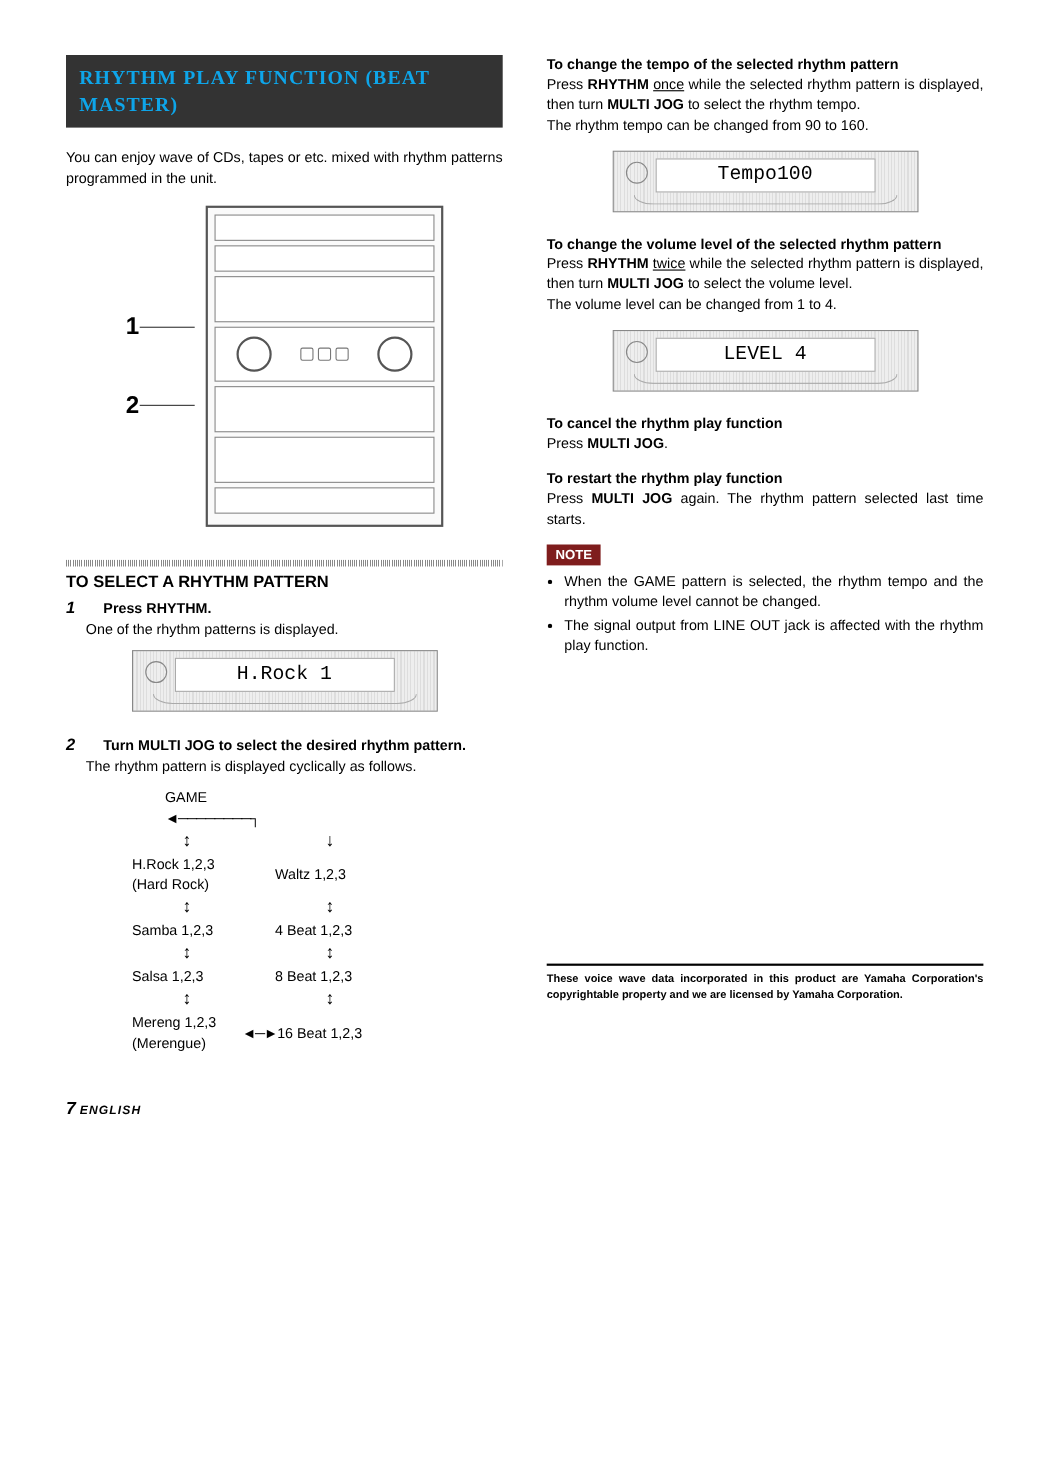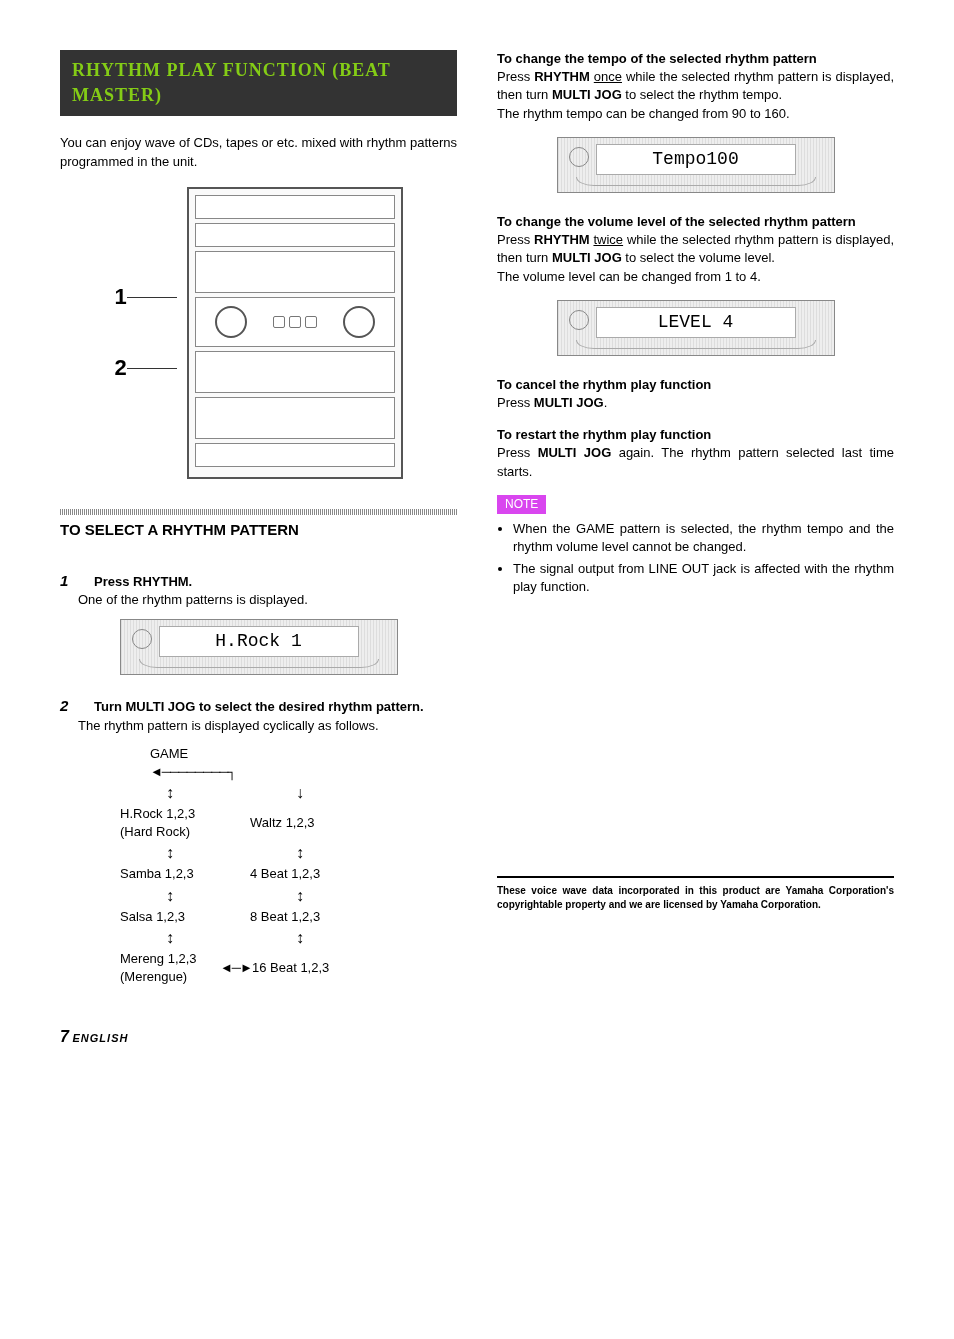--- a/index.html
+++ b/index.html
@@ -14,21 +14,21 @@
 }
 .cols {
   display: flex;
   gap: 40px;
 }
 .col {
   flex: 1;
 }
 .title-banner {
   background: #333;
-  color: #84cc16;
+  color: #0ea5e9;
   padding: 8px 12px;
   font-size: 18px;
   font-weight: bold;
   letter-spacing: 1px;
   margin-bottom: 18px;
   font-family: "Times New Roman", serif;
 }
 .intro {
   text-align: justify;
   margin-bottom: 16px;
@@ -82,21 +82,21 @@
 }
 .label-item { display:flex; align-items:center;}
 .striped-divider {
   height: 6px;
   background: repeating-linear-gradient(90deg,#888 0,#888 1px,#fff 1px,#fff 2px);
   margin-bottom: 4px;
 }
 .section-head {
   font-weight: bold;
   font-size: 15px;
-  margin-bottom: 30px;
+  margin-bottom: 2px;
 }
 .step-num {
   font-style: italic;
   font-weight: bold;
   font-size: 15px;
 }
 .step-title { font-weight: bold; padding-left: 22px; }
 .step-body { margin-left: 18px; text-align: justify; }
 .lcd-box {
   width: 260px;
@@ -133,21 +133,21 @@
   margin: 10px 0 10px 60px;
 }
 .cycle-row { display:flex; align-items:center; margin-bottom:4px;}
 .cycle-cell { width: 100px; }
 .cycle-cell.right { width: 100px; margin-left: 30px;}
 .updown { font-size: 16px; line-height: 1; text-align:center;}
 .hr-arrow { letter-spacing:-1px;}
 .para { margin-bottom: 14px; text-align: justify; }
 .sub-head { font-weight: bold; }
 .note-label {
-  background:#d946ef; color:#fff; padding:1px 8px; font-weight:normal;
+  background:#7f1d1d; color:#fff; padding:1px 8px; font-weight:bold;
   font-size:12px; display:inline-block; margin-bottom:6px;
 }
 ul.notes { margin:0 0 20px 0; padding-left: 16px;}
 ul.notes li { margin-bottom: 4px; text-align: justify;}
 .footer-divider { border-top: 2px solid #000; margin-top: 280px; margin-bottom: 6px;}
 .footer-note { text-align: justify; font-size: 10px; font-weight: bold;}
 .page-footer { margin-top: 30px; font-size: 13px;}
 .page-num { font-style: italic; font-size: 16px; font-weight: bold;}
 .page-lang { font-style: italic; font-weight: bold; font-size: 11px; letter-spacing:1px;}
 .u { text-decoration: underline;}

